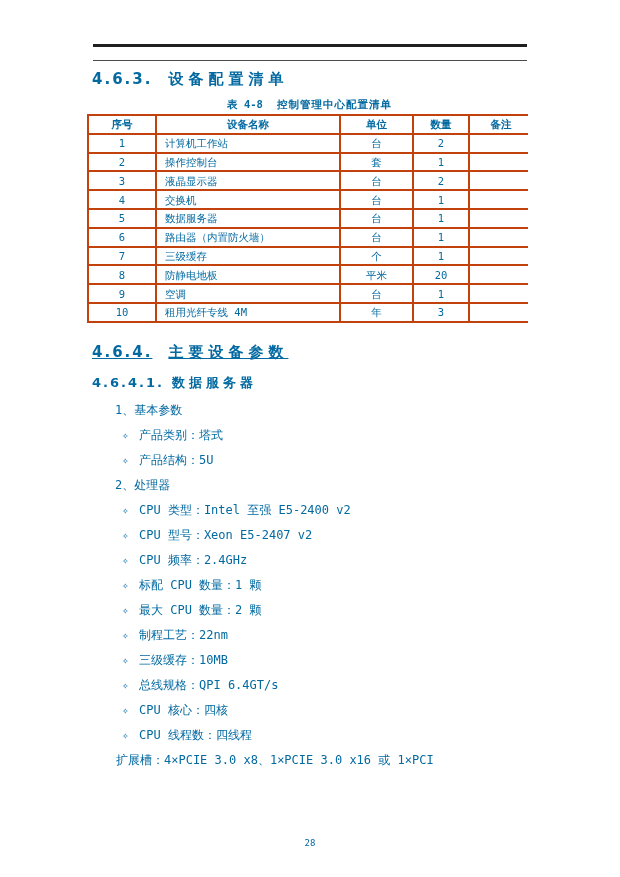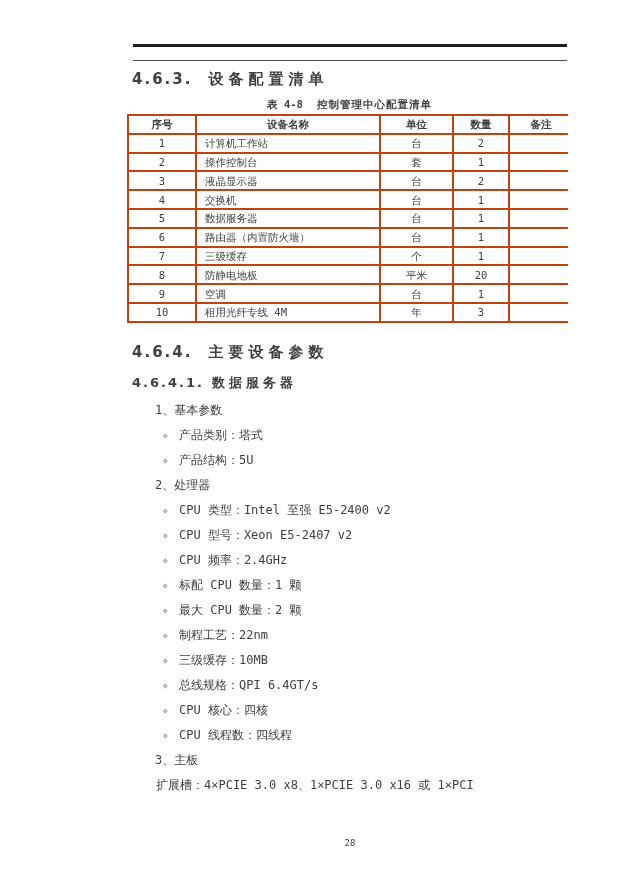--- a/index.html
+++ b/index.html
@@ -1,42 +1,41 @@
 <!DOCTYPE html>
 <html><head>
 <meta charset="utf-8">
 <style>
   html, body { margin: 0; padding: 0; background: #ffffff; }
   .page {
     position: relative;
     width: 528px;
     height: 877px;
     background: #ffffff;
-    color: #404040;
+    color: #0369a1;
     font-family: "DejaVu Sans Mono", monospace;
     overflow: hidden;
-    margin-left: 40px;
   }
   .rule-thick {
     position: absolute; left: 93px; top: 44px;
     width: 434px; height: 3px; background: #1f1f1f;
   }
   .rule-thin {
     position: absolute; left: 93px; top: 60px;
     width: 434px; height: 1px; background: #4a4a4a;
   }
   .heading {
     position: absolute;
     font-family: "DejaVu Sans", sans-serif;
     font-weight: bold;
     white-space: nowrap;
     line-height: 18px;
   }
   .h463 { left: 92px; top: 70px; font-size: 15px; }
-  .h464 { left: 92px; top: 343px; font-size: 15px; }
+  .h464 { left: 92px; top: 343px; font-size: 15px; text-decoration: underline; }
   .h4641 { left: 92px; top: 374px; font-size: 13px; }
   .heading .num { letter-spacing: 2px; margin-right: 16px; }
   .heading .ttl { letter-spacing: 5px; }
   .h4641 .num { margin-right: 8px; }
   .h4641 .ttl { letter-spacing: 4px; }
 
   .caption {
     position: absolute; left: 87px; top: 97px; width: 445px;
     text-align: center; font-weight: bold; font-size: 10.5px;
     line-height: 14px; white-space: nowrap;
@@ -199,19 +198,18 @@
       <div class="p-line bullet"><span class="glyph">✧</span><span>CPU 类型：Intel 至强 E5-2400 v2</span></div>
       <div class="p-line bullet"><span class="glyph">✧</span><span>CPU 型号：Xeon E5-2407 v2</span></div>
       <div class="p-line bullet"><span class="glyph">✧</span><span>CPU 频率：2.4GHz</span></div>
       <div class="p-line bullet"><span class="glyph">✧</span><span>标配 CPU 数量：1 颗</span></div>
       <div class="p-line bullet"><span class="glyph">✧</span><span>最大 CPU 数量：2 颗</span></div>
       <div class="p-line bullet"><span class="glyph">✧</span><span>制程工艺：22nm</span></div>
       <div class="p-line bullet"><span class="glyph">✧</span><span>三级缓存：10MB</span></div>
       <div class="p-line bullet"><span class="glyph">✧</span><span>总线规格：QPI 6.4GT/s</span></div>
       <div class="p-line bullet"><span class="glyph">✧</span><span>CPU 核心：四核</span></div>
       <div class="p-line bullet"><span class="glyph">✧</span><span>CPU 线程数：四线程</span></div>
-      <div class="p-line group"><span>3、主板</span></div>
       <div class="p-line plain"><span>扩展槽：4×PCIE 3.0 x8、1×PCIE 3.0 x16 或 1×PCI</span></div>
     </div>
 
   <div class="pagenum">28</div>
 
 </div>
 
 </body></html>

